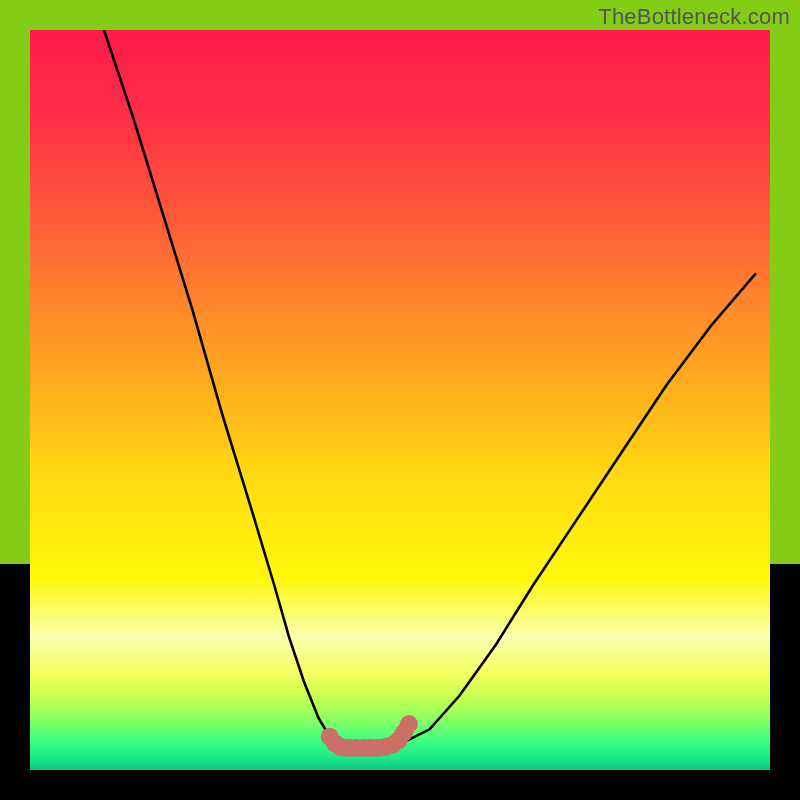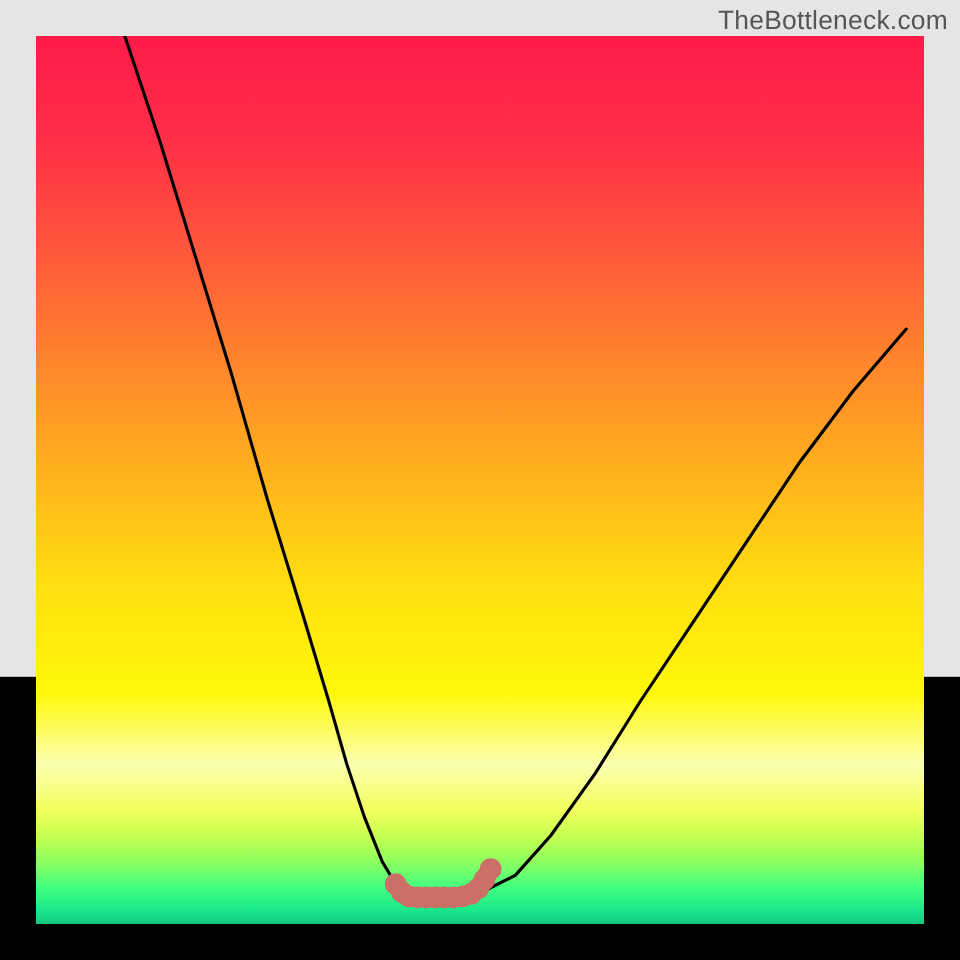--- a/index.html
+++ b/index.html
@@ -9,21 +9,21 @@
     height: 800px;
     background: #000000;
     overflow: hidden;
   }
   .frame {
     position: absolute;
     left: 0;
     top: 0;
     width: 800px;
     height: 564px;
-    background: #e5e5e5;
+    background: #84cc16;
   }
   .plot {
     position: absolute;
     left: 30px;
     top: 30px;
     width: 740px;
     height: 740px;
   }
   .watermark {
     position: absolute;

